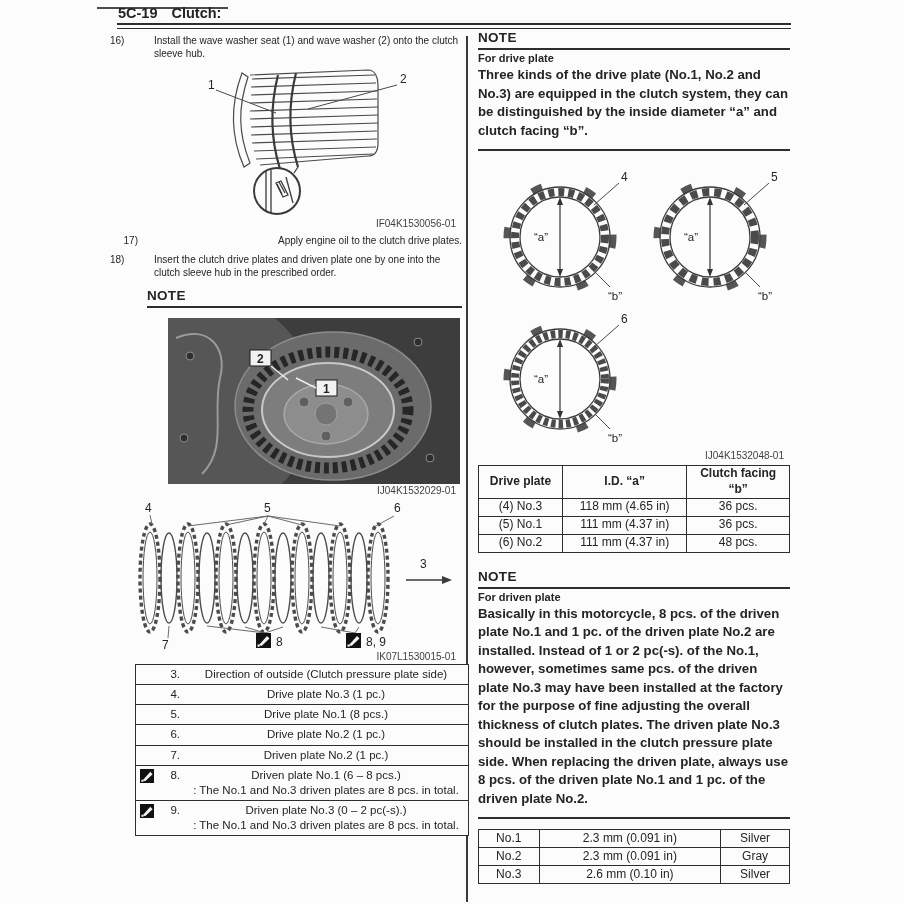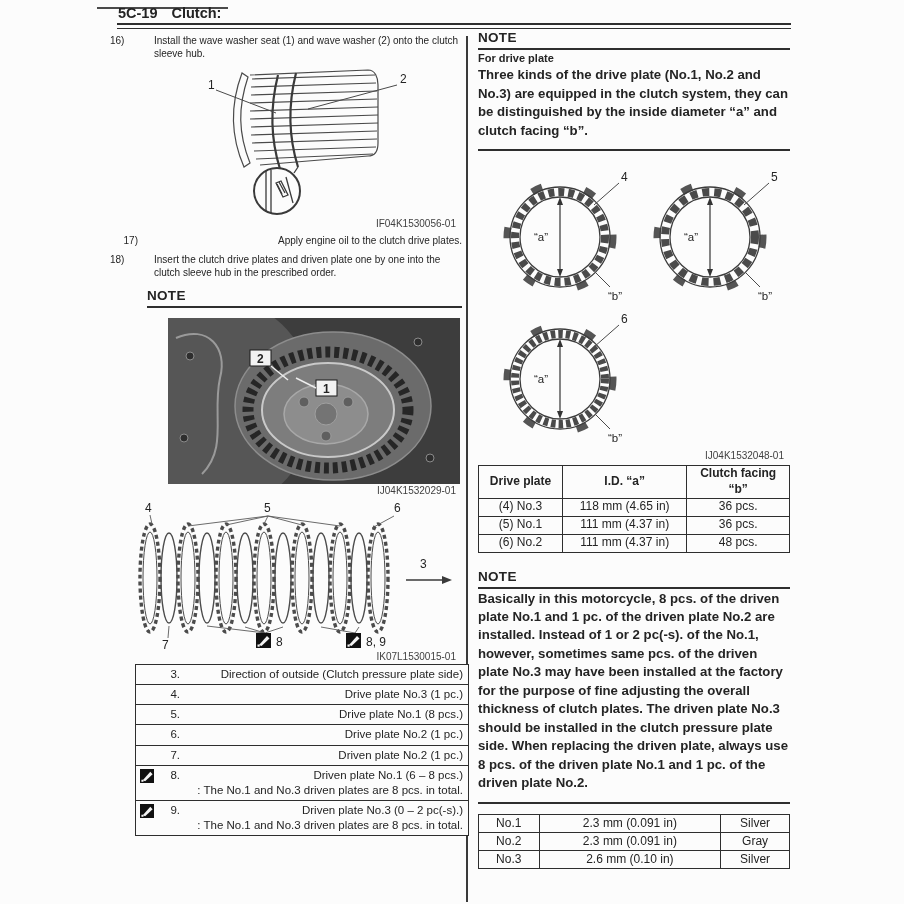--- a/index.html
+++ b/index.html
@@ -27,21 +27,21 @@
   table.grid{border-collapse:collapse;width:100%;font-size:12px;margin-top:4px;}
   .grid th,.grid td{border:1.4px solid #2e2e2e;padding:0 4px;text-align:center;
                     line-height:1.3;height:17px;}
   .grid th{font-weight:bold;}
   .legend{width:332px;margin:2px 0 0 25px;border:1.6px solid #2e2e2e;background:#fcfcfc;}
   .lrow{display:flex;border-bottom:1.2px solid #2e2e2e;padding:2px 5px 2px 4px;
         font-size:11.5px;line-height:1.32;align-items:flex-start;}
   .lrow:last-child{border-bottom:none;}
   .licon{width:20px;flex:none;padding-top:1px;}
   .lnum{width:20px;text-align:right;margin-right:9px;flex:none;}
-  .ltxt{flex:1;text-align:right;}
+  .ltxt{flex:1;text-align:center;}
   svg text{font-family:"Liberation Sans",sans-serif;fill:#242424;}
   .figwrap{line-height:0;}
 </style>
 </head>
 <body>
 
 <div class="page">
 
   <div class="topline"></div>
 
@@ -355,20 +355,21 @@
         <td>(6) No.2</td>
         <td>111 mm (4.37 in)</td>
         <td>48 pcs.</td>
       </tr>
     </tbody>
       </table>
 
     <div class="note-box flush" style="margin-top:16px;">
       <div class="note-label">NOTE</div>
       <div class="note-body">
+        <div class="note-title">For driven plate</div>
         <div class="note-text">Basically in this motorcycle, 8 pcs. of the driven plate No.1 and 1 pc. of the driven plate No.2 are installed. Instead of 1 or 2 pc(-s). of the No.1, however, sometimes same pcs. of the driven plate No.3 may have been installed at the factory for the purpose of fine adjusting the overall thickness of clutch plates. The driven plate No.3 should be installed in the clutch pressure plate side. When replacing the driven plate, always use 8 pcs. of the driven plate No.1 and 1 pc. of the driven plate No.2.</div>
       </div>
     </div>
 
     <table class="grid" style="margin-top:10px;">
       <tbody>
       <tr>
         <td>No.1</td>
         <td>2.3 mm (0.091 in)</td>
         <td>Silver</td>

